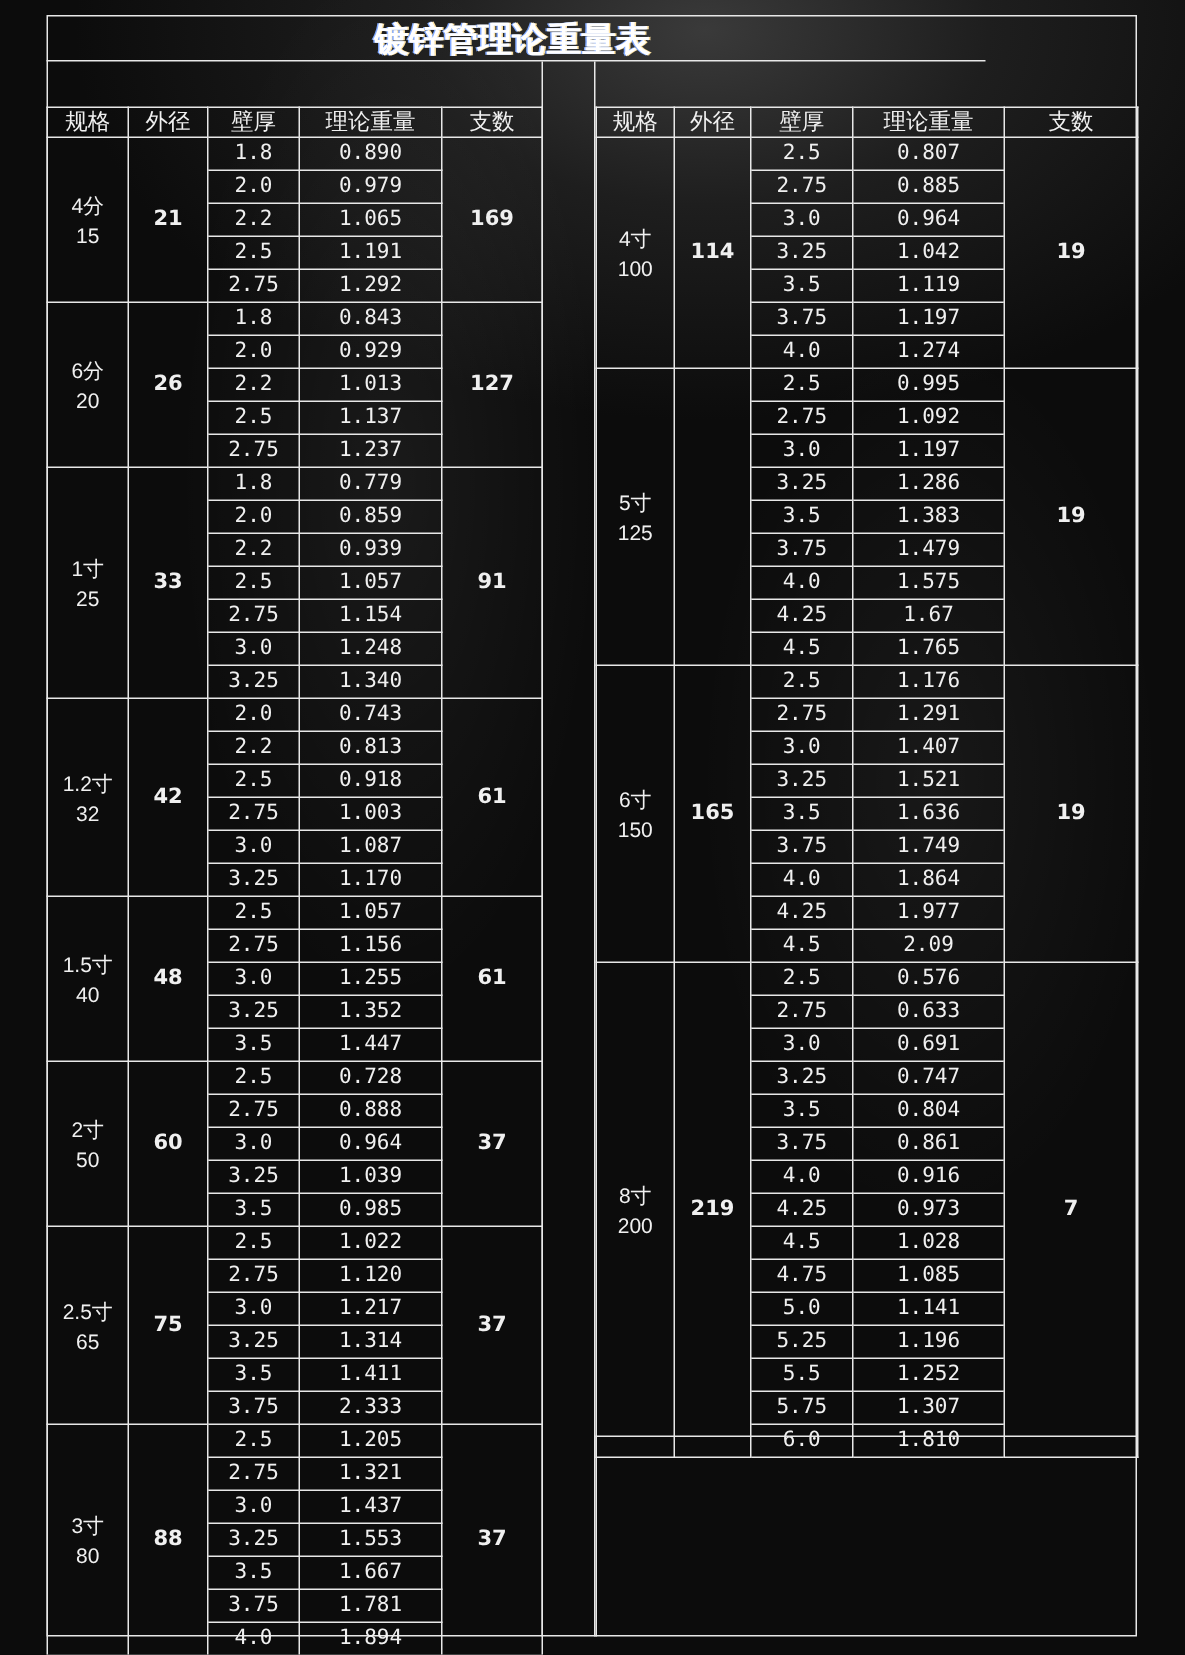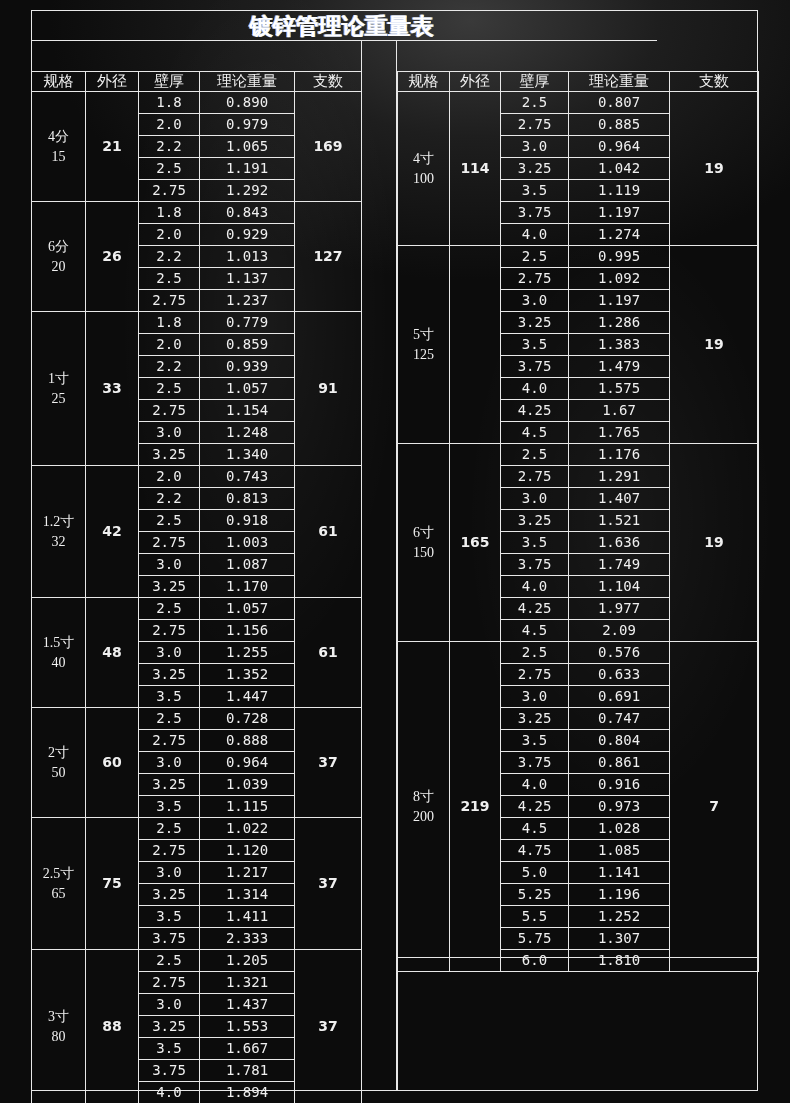--- a/index.html
+++ b/index.html
@@ -36,21 +36,21 @@
   .half { position:absolute; top:41px;margin-top:30px; }
   .left { left:31px; }
   .right { left:397px; }
   table { border-collapse:collapse; table-layout:fixed; }
   td, th {
     border:1.5px solid #e8e8e8; padding:0; text-align:center; vertical-align:middle;
     font-size:14px; font-weight:normal; color:#f0f0f0; overflow:hidden; white-space:nowrap;
   }
   th { height:19px; font-family:"DejaVu Sans", "Liberation Sans", sans-serif; font-size:15px; line-height:19px; }
   td { height:21px; line-height:21px; }
-  td.spec { white-space:normal; line-height:20px; font-family:Liberation Serif, serif; font-size:14px; }
+  td.spec { white-space:normal; line-height:20px; font-family:Liberation Sans, sans-serif; font-size:14px; }
   td.num { font-family:"DejaVu Sans", "Liberation Sans", sans-serif; font-size:14px;font-weight:bold; }
   .gap {
     position:absolute; left:361px; top:41px; width:36px; height:1050px;
     border-left:1.5px solid #e8e8e8; border-right:1.5px solid #e8e8e8; box-sizing:border-box;
   }
   .empty-block {
     position:absolute; left:397px; top:957px; width:361px; height:134px;
     border:1.5px solid #e8e8e8; box-sizing:border-box; border-right:none; border-bottom:none;
   }
 </style>
@@ -244,21 +244,21 @@
         <tr>
           <td>3.0</td>
           <td>0.964</td>
         </tr>
         <tr>
           <td>3.25</td>
           <td>1.039</td>
         </tr>
         <tr>
           <td>3.5</td>
-          <td>1.115</td>
+          <td>0.985</td>
         </tr>
         <tr>
           <td class="spec" rowspan="6">
             <div>2.5寸</div>
             <div>65</div>
           </td>
           <td class="num" rowspan="6">75</td>
           <td>2.5</td>
           <td>1.022</td>
           <td class="num" rowspan="6">37</td>
@@ -441,21 +441,21 @@
         <tr>
           <td>3.5</td>
           <td>1.636</td>
         </tr>
         <tr>
           <td>3.75</td>
           <td>1.749</td>
         </tr>
         <tr>
           <td>4.0</td>
-          <td>1.104</td>
+          <td>1.864</td>
         </tr>
         <tr>
           <td>4.25</td>
           <td>1.977</td>
         </tr>
         <tr>
           <td>4.5</td>
           <td>2.09</td>
         </tr>
         <tr>

